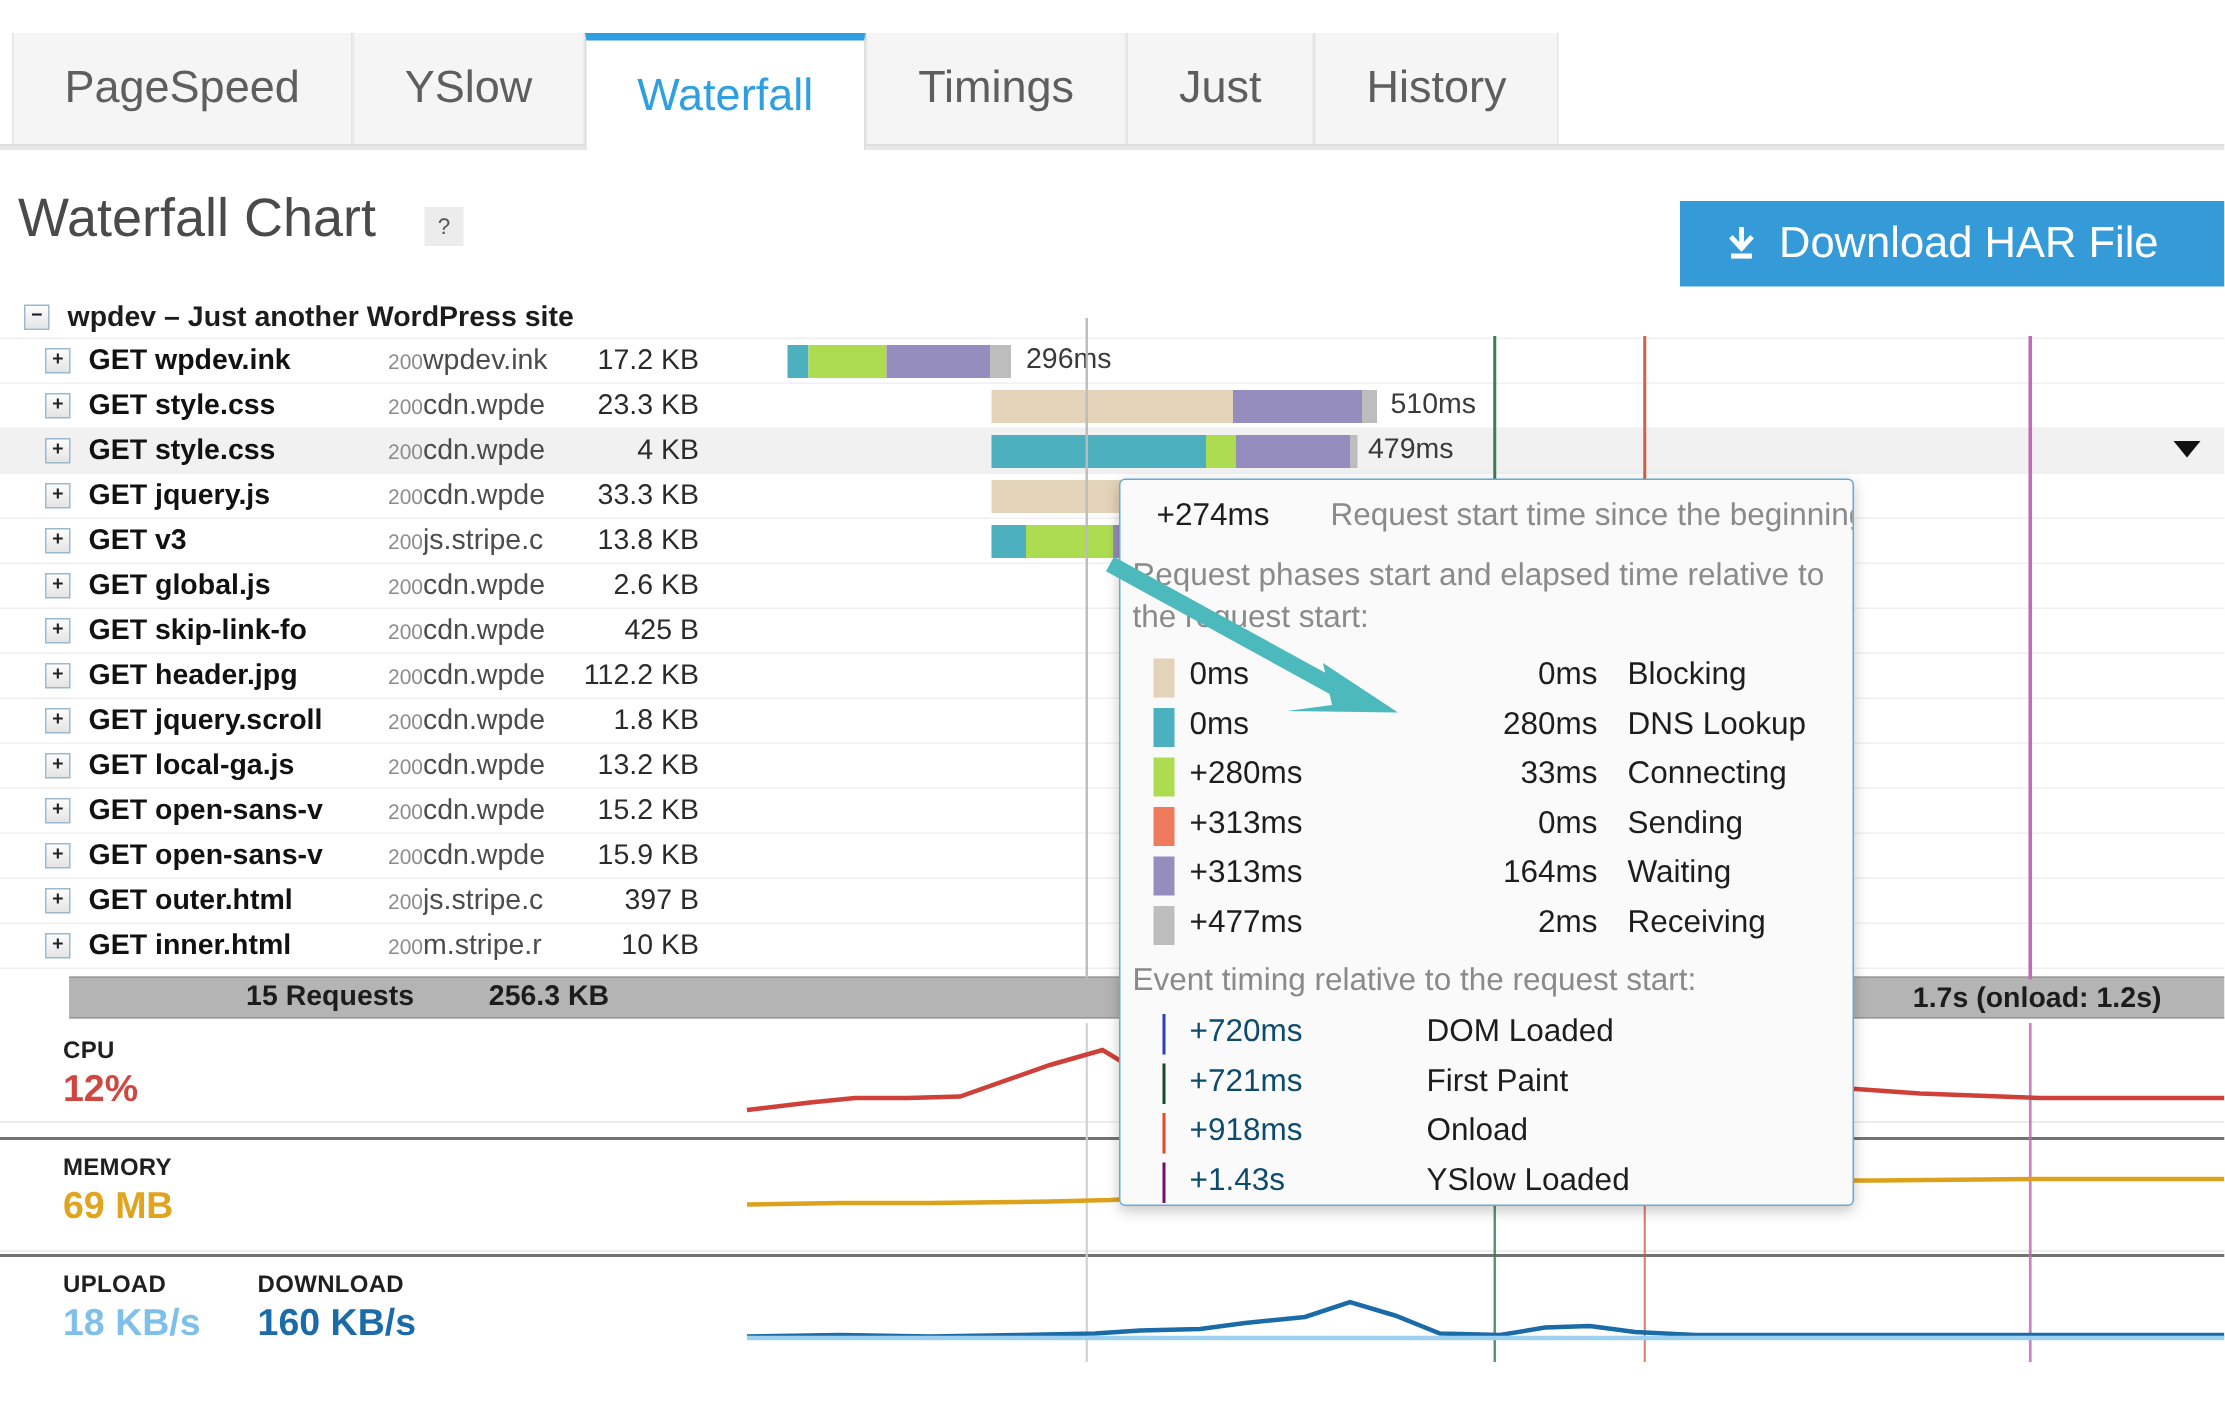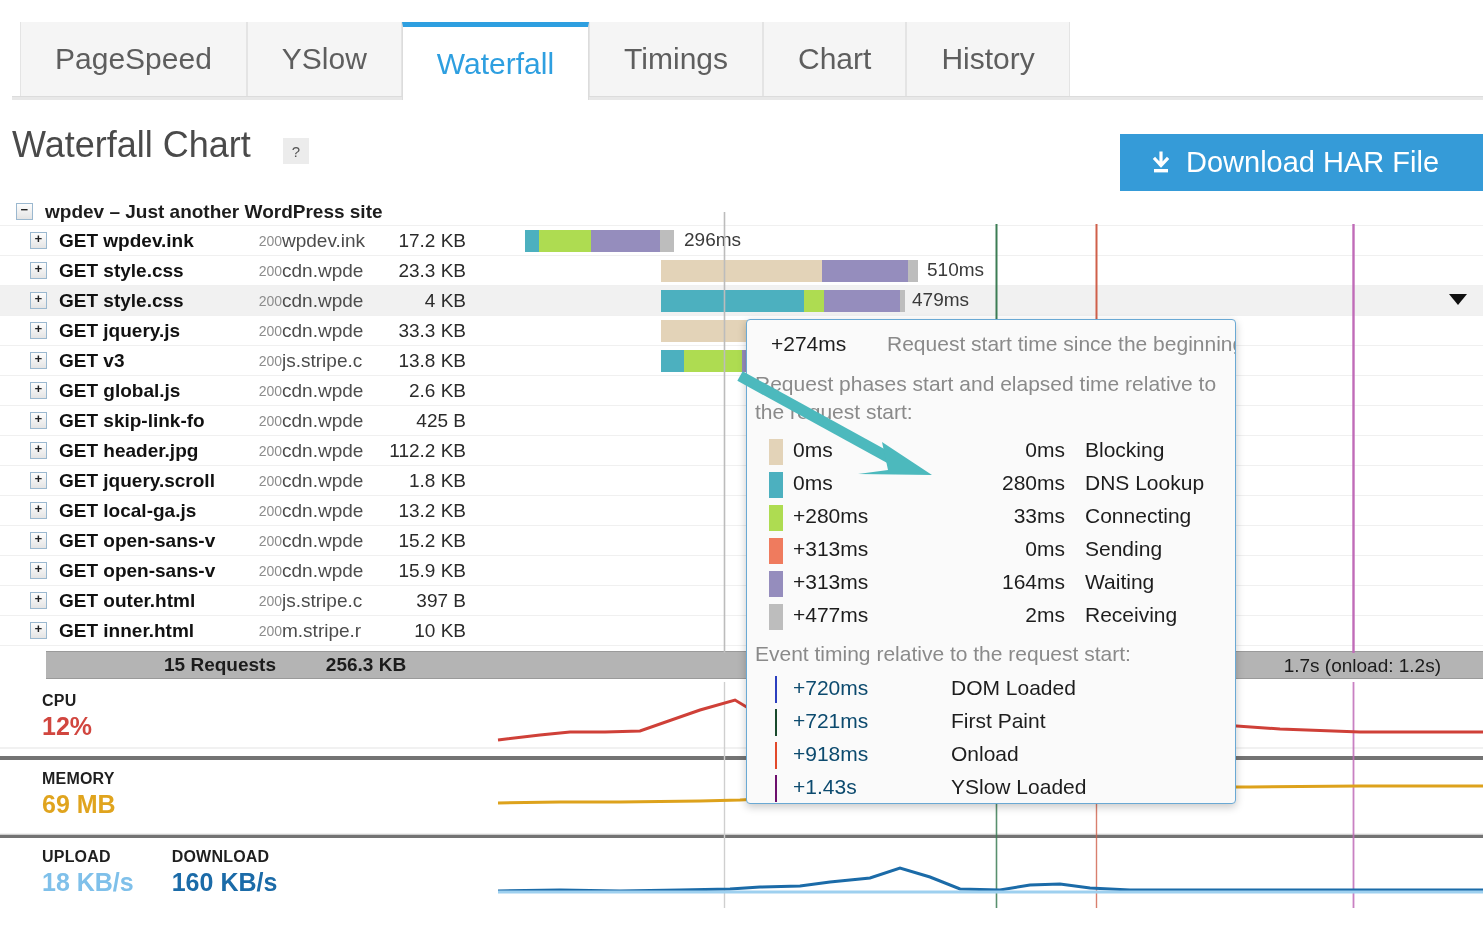--- a/index.html
+++ b/index.html
@@ -10,21 +10,20 @@
     font-family:"Liberation Sans", sans-serif;
     color:#333;
     overflow:hidden;
     position:relative;
   }
 
   
   .tabbar{
     position:absolute; left:0; top:0; width:1199px; height:99px;
     background:#fff;
-    margin-left:12px;
   }
   .tabbar-base{
     position:absolute; left:0; top:96px; width:1483px; height:4px;
     background:#e8e8e8; border-top:1px solid #dcdcdc;
   }
   .tabs{ position:absolute; left:8px; top:22px; display:flex; align-items:flex-end; }
   .tab{
     height:74px;
     padding:0 34px;
     display:flex; align-items:center; justify-content:center;
@@ -143,38 +142,38 @@
     background:#b4b4b4;
     border-top:1px solid #9a9a9a;
     border-bottom:1px solid #9a9a9a;
     display:flex; align-items:center;
     font-weight:bold; font-size:19px; color:#1c1c1c;
   }
   .wf-summary .s-req{ width:230px; text-align:right; }
   .wf-summary .s-size{ width:180px; text-align:center; }
   .wf-summary .s-time{
     position:absolute; right:42px; top:3px;
-    font-weight:normal; font-size:19px; color:#1c1c1c;
+    font-weight:bold; font-size:19px; color:#1c1c1c;
     white-space:nowrap;
   }
 
   .row-caret{
     position:absolute; right:16px; top:8px;
     width:0;height:0;
     border-left:9px solid transparent;
     border-right:9px solid transparent;
     border-top:11px solid #111;
     cursor:pointer;
   }
 
   
   .stats{ position:absolute; left:0; top:682px; width:1483px; height:268px; }
   .stat{
     position:relative; height:78px;
-    border-bottom:4px solid #737373;
+    border-bottom:2px solid #737373;
   }
   .stat:last-child{ border-bottom:none; }
   .stat-labels{ position:absolute; left:42px; top:10px; display:flex; }
   .stat-block{ margin-right:38px; }
   .stat-cap{ font-size:16px; font-weight:bold; color:#1f1f1f; letter-spacing:.2px; }
   .stat-val{ font-size:25px; font-weight:bold; margin-top:2px; }
   .stat-svg{ position:absolute; left:0; top:0; width:1483px; height:78px; }
 
   
   .tooltip{
@@ -248,21 +247,21 @@
     <div class="tab">
         <span>YSlow</span>
       </div>
     <div class="tab active">
         <span>Waterfall</span>
       </div>
     <div class="tab">
         <span>Timings</span>
       </div>
     <div class="tab">
-        <span>Chart</span>
+        <span>Just</span>
       </div>
     <div class="tab">
         <span>History</span>
       </div>
   </div>
 </div>
 
 <div class="title-row">
   <div class="page-title">Waterfall Chart</div>
   <div class="help-badge">?</div>

